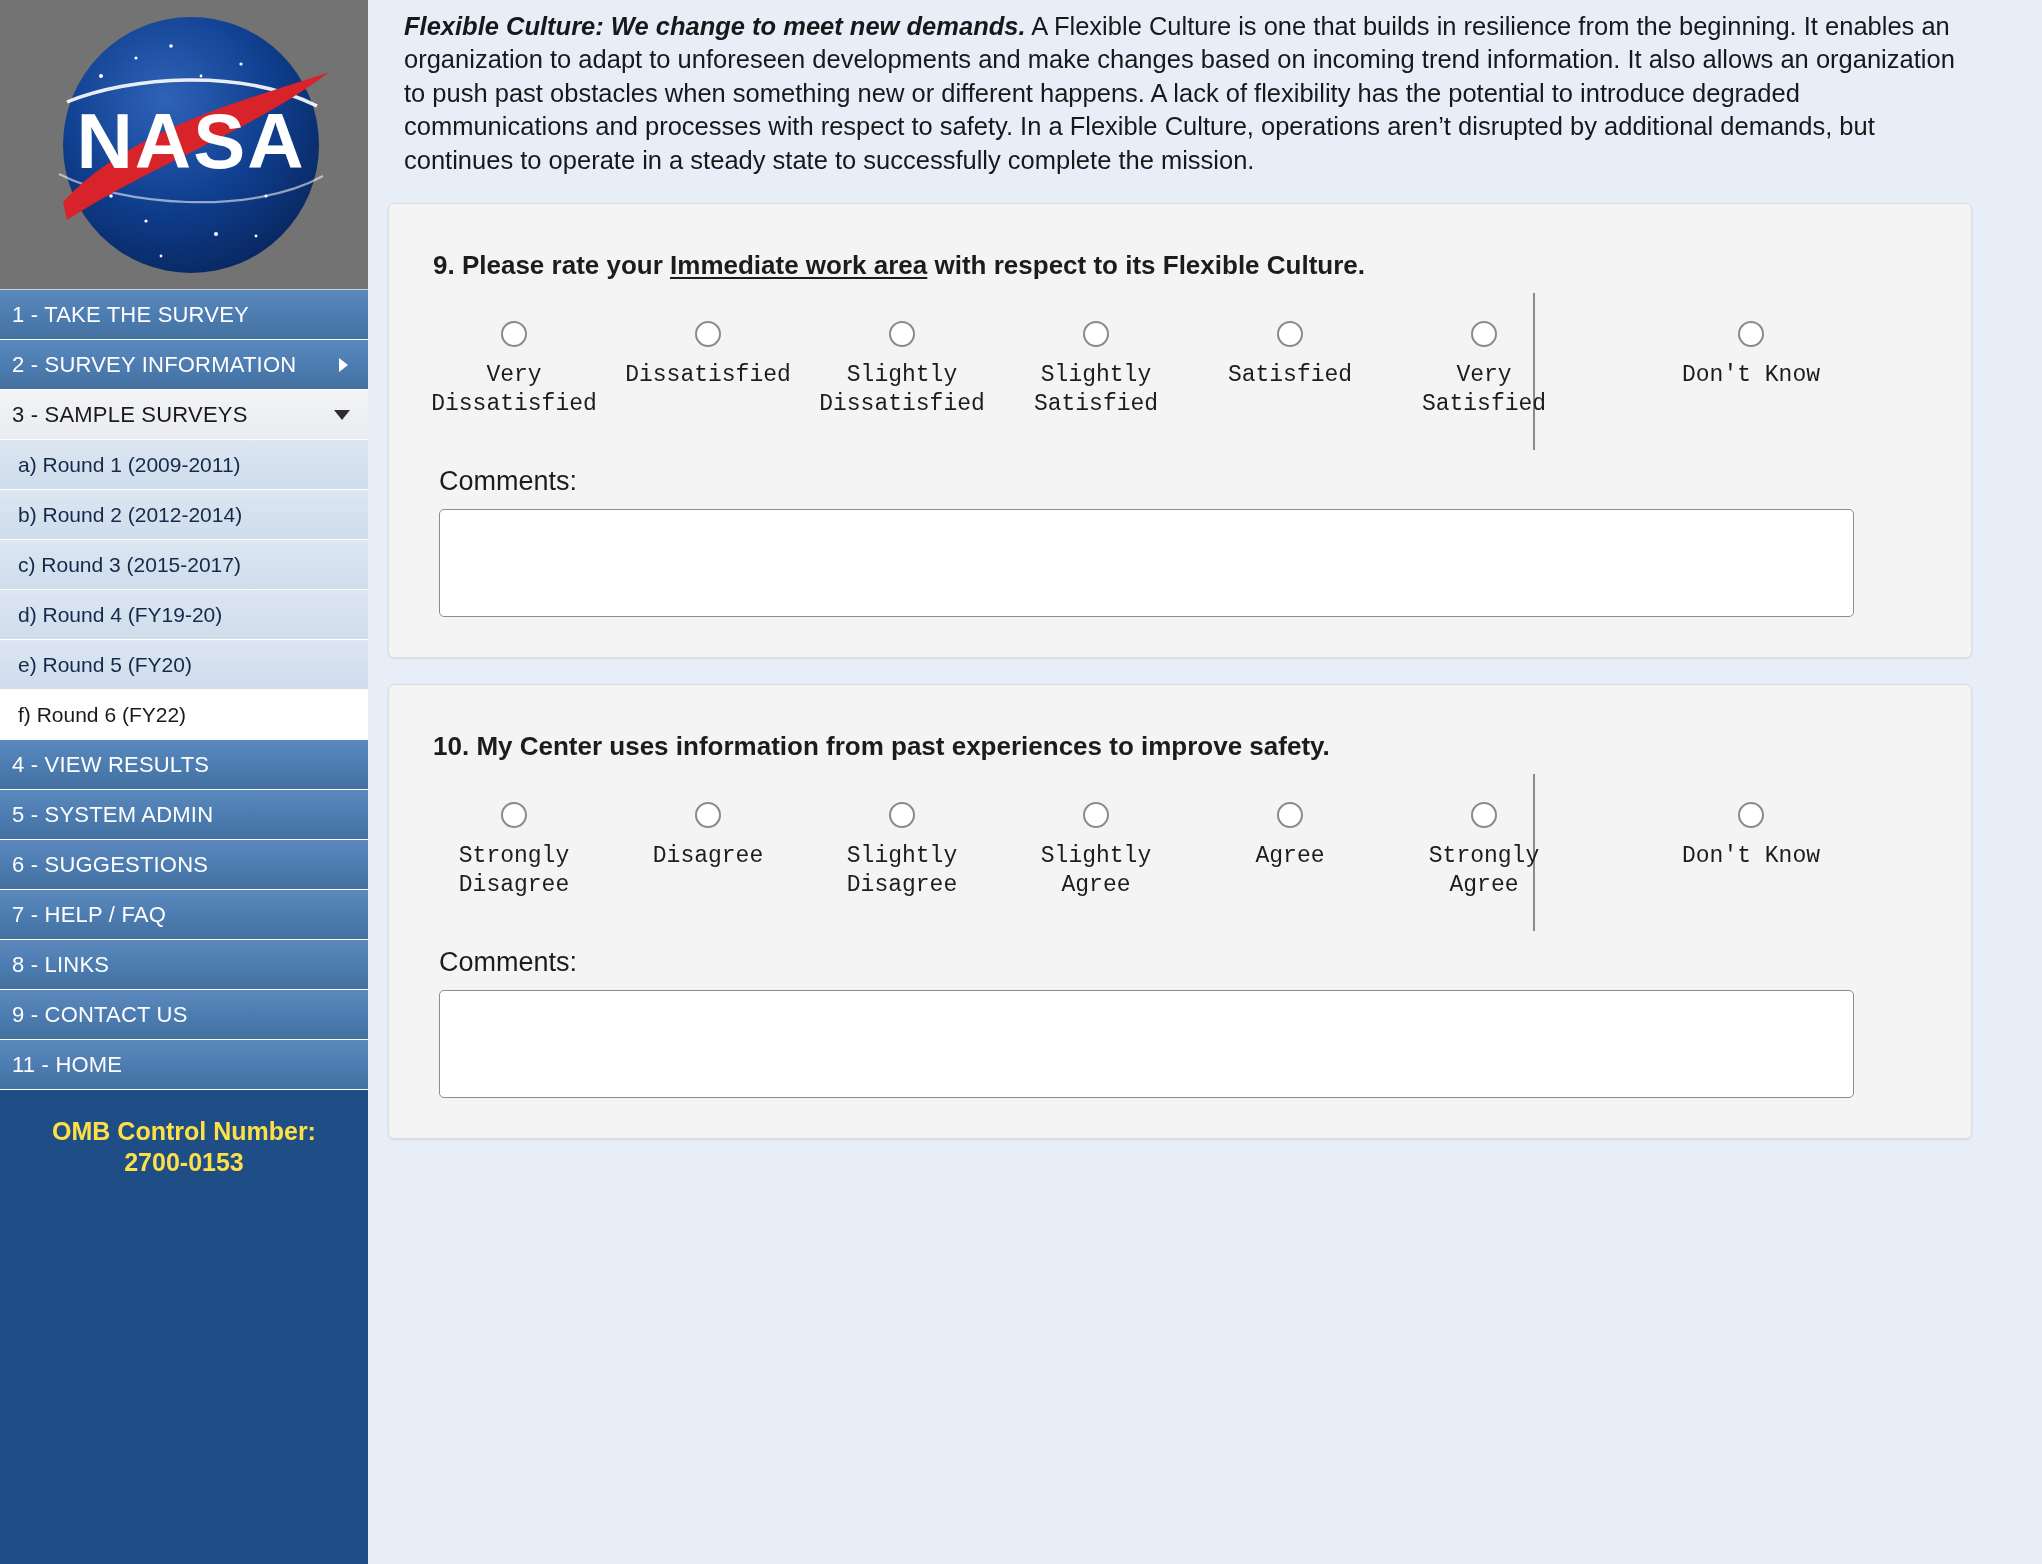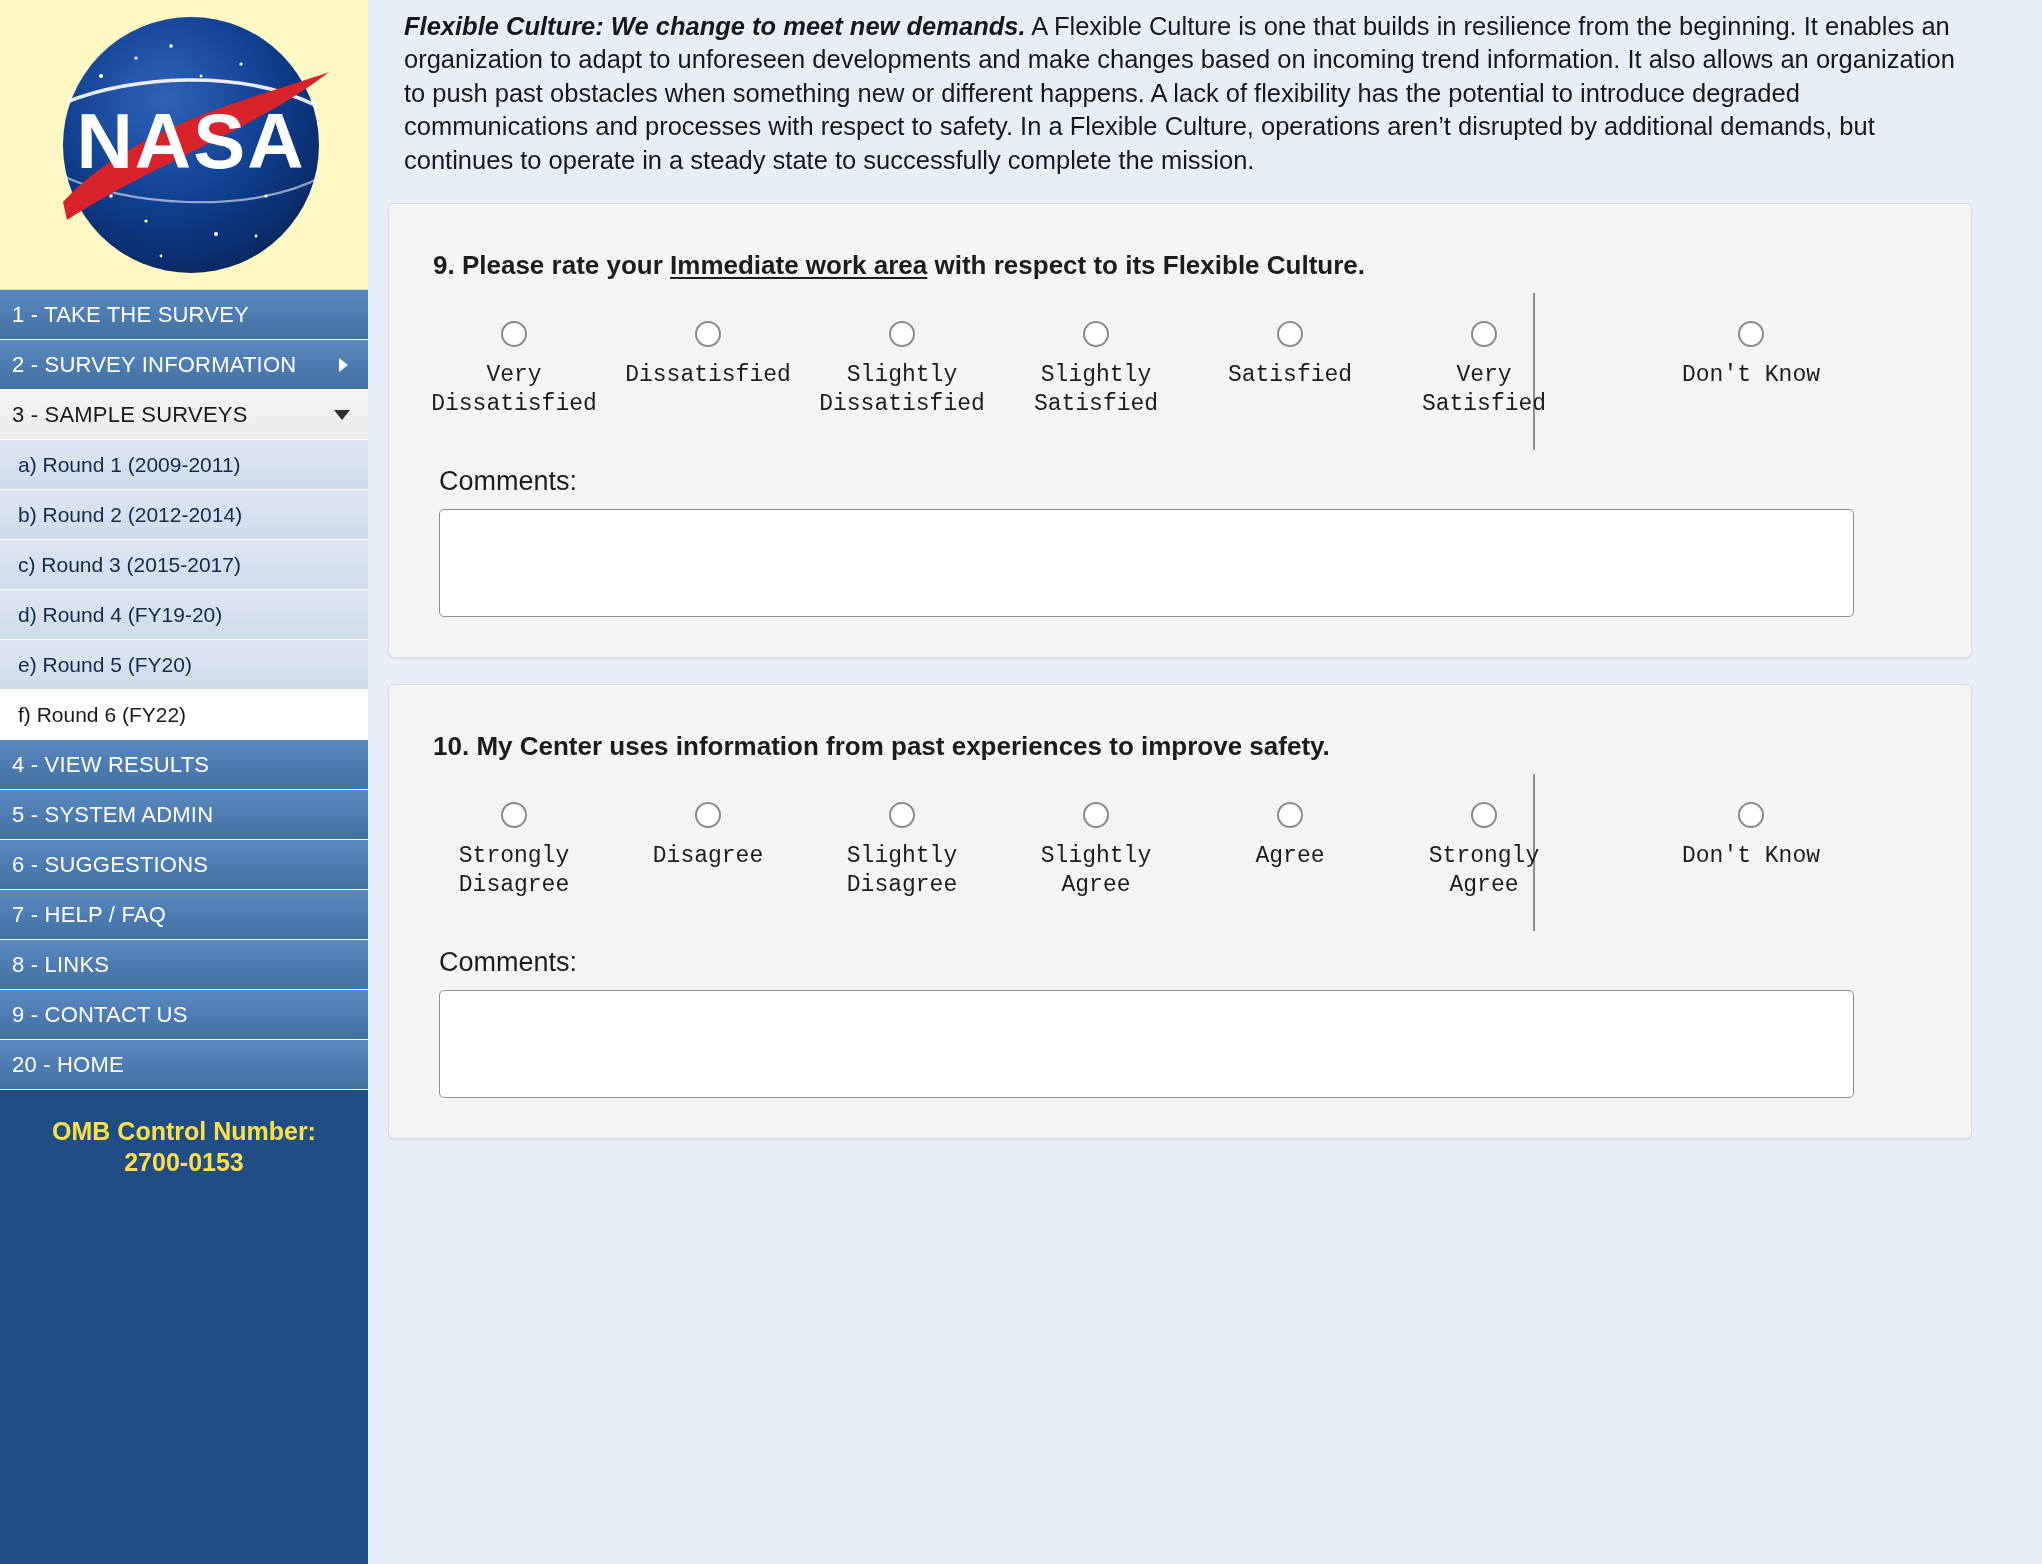--- a/index.html
+++ b/index.html
@@ -24,21 +24,21 @@
   
   .sidebar {
     width: 368px;
     min-width: 368px;
     background: #1f4e86;
     position: relative;
   }
   .logo-box {
     width: 382px;
     height: 290px;
-    background: #fef9c3;
+    background: #737373;
     display: flex;
     align-items: center;
     justify-content: center;
     box-sizing: border-box;
     border-bottom: 1px solid #c8d2e0;
   }
   .nasa-logo {
     width: 300px;
     height: 278px;
     position: relative;
@@ -286,21 +286,21 @@
     <div class="nav-item">
       <span>7 - HELP / FAQ</span>
     </div>
     <div class="nav-item">
       <span>8 - LINKS</span>
     </div>
     <div class="nav-item">
       <span>9 - CONTACT US</span>
     </div>
     <div class="nav-item">
-      <span>20 - HOME</span>
+      <span>11 - HOME</span>
     </div>
 
     <div class="omb">
       <div>OMB Control Number:</div>
       <div>2700-0153</div>
     </div>
   </div>
 
   <div class="content">
 

